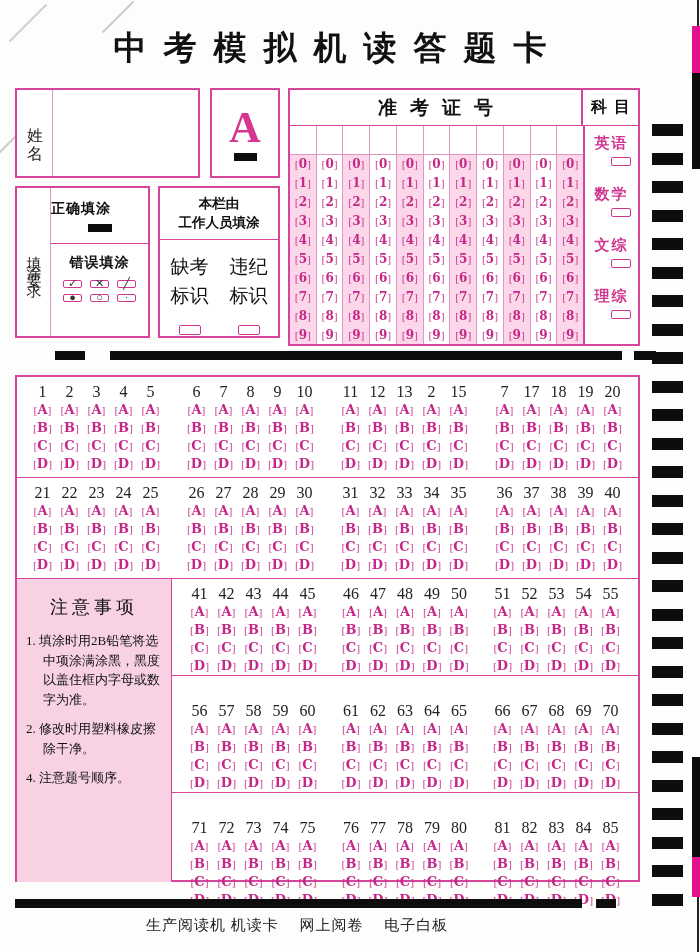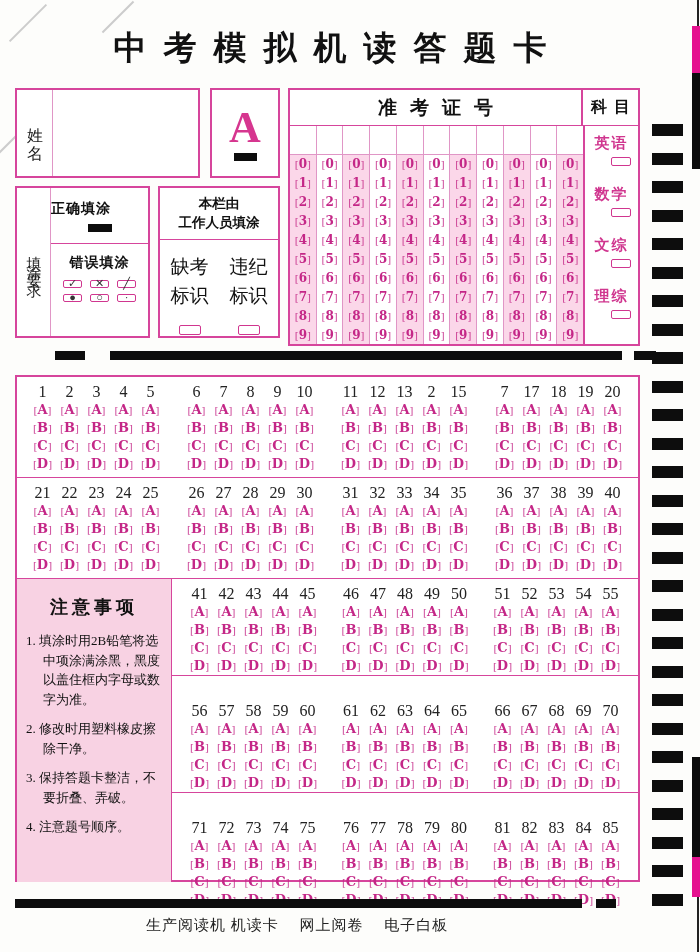--- a/index.html
+++ b/index.html
@@ -79,21 +79,21 @@
   .qrow{height:101px;border-bottom:1px solid var(--mag);display:flex;justify-content:space-between;padding:5px 12px 0;}
   .qgroup{display:flex;}
   .qcol{width:27px;text-align:center;}
   .qnum{font-size:16px;color:#222;height:19px;line-height:19px;font-family:"Liberation Serif",serif;}
   .bub{display:inline-block;height:18px;line-height:18px;font-size:13px;font-weight:bold;color:var(--mag-deep);font-family:"DejaVu Serif",serif;letter-spacing:0;}
   .qcol .bub{display:block;}
   .bub i{font-style:normal;font-weight:400;font-size:10px;opacity:.85;}
   .tdig .bub{font-size:12px;height:auto;line-height:1;}
   .bottom-wrap{display:flex;height:303px;}
   .notes-box{width:155px;background:var(--notes);border-right:1px solid var(--mag);padding:12px 9px 0;}
-  .notes-title{text-align:center;font-size:18px;font-weight:bold;letter-spacing:4px;color:var(--ink);margin:4px 0 12px;}
+  .notes-title{text-align:center;font-size:18px;font-weight:normal;letter-spacing:4px;color:var(--ink);margin:4px 0 12px;}
   .note-item{font-size:13px;line-height:1.5;color:var(--ink);margin-bottom:10px;padding-left:17px;text-indent:-17px;}
   .bottom-rows{flex:1;display:flex;flex-direction:column;gap:20px;}
   .bottom-rows .qrow{padding:5px 14px 0;}
   .bottom-rows .qrow:last-child{border-bottom:none;}
 
   
   .footer{position:absolute;left:146px;top:916px;font-size:15px;color:#222;letter-spacing:1px;}
 
   
   .timing-col{position:absolute;left:652px;top:124px;display:flex;flex-direction:column;gap:16.5px;}
@@ -908,21 +908,20 @@
             </div>
           </div>
         </div>
       </div>
     <div class="bottom-wrap">
       <div class="notes-box">
         <div class="notes-title">注意事项</div>
         <div>
             <p class="note-item">1. 填涂时用2B铅笔将选中项涂满涂黑，黑度以盖住框内字母或数字为准。</p>
             <p class="note-item">2. 修改时用塑料橡皮擦除干净。</p>
-            <p class="note-item">3. 保持答题卡整洁，不要折叠、弄破。</p>
             <p class="note-item">4. 注意题号顺序。</p>
           </div>
       </div>
       <div class="bottom-rows">
           <div class="qrow">
             <div class="qgroup">
               <div class="qcol">
                 <div class="qnum">41</div>
                 <span class="bub"><i>[</i>A<i>]</i></span>
                 <span class="bub"><i>[</i>B<i>]</i></span>

